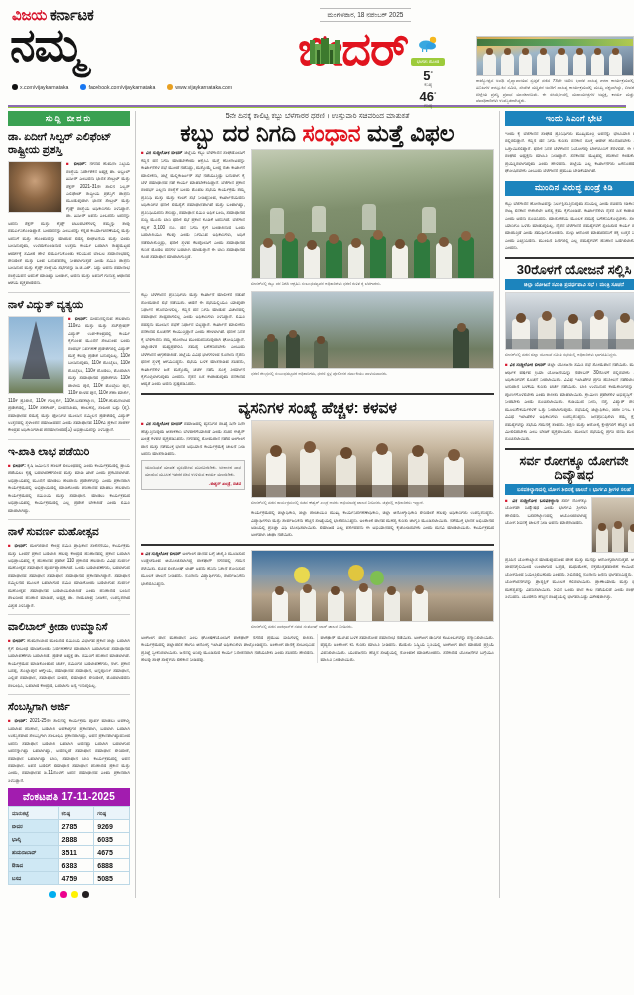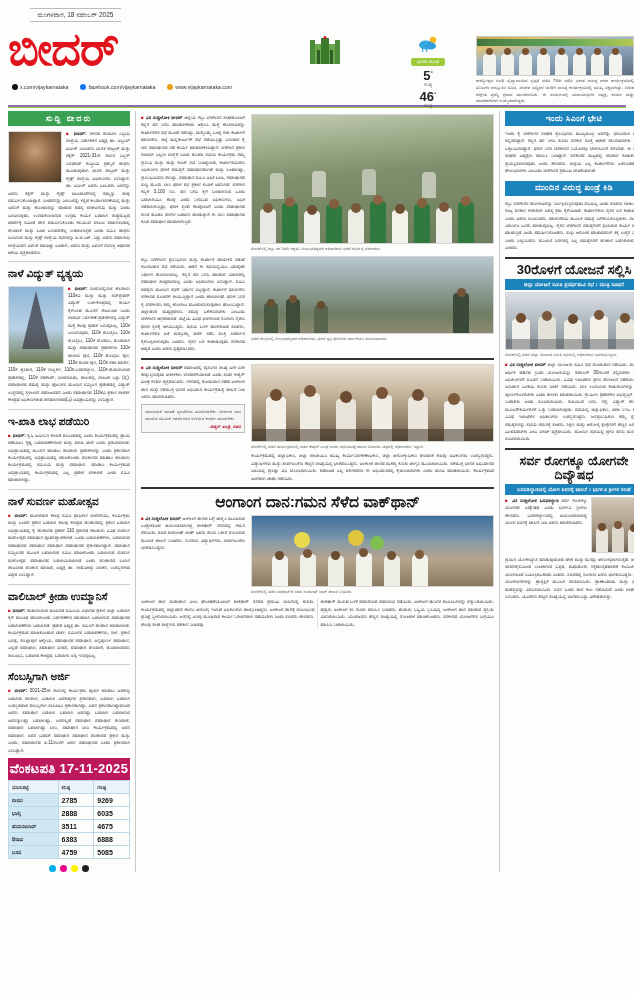--- a/index.html
+++ b/index.html
@@ -216,21 +216,21 @@
     background: #f6f6f4;
   }
   .box-quote .q { font-size: 4.4px; line-height: 1.6; text-align: justify; color: #333; }
   .box-quote .who { font-size: 4.4px; font-weight: bold; text-align: right; color: #b8142b; margin-top: 2px; }
 
   .cols2 { column-count: 2; column-gap: 6px; column-rule: 1px solid #dcdcdc; }
 
   
   .rate-tbl { width: 100%; border-collapse: collapse; margin-top: 4px; }
   .rate-tbl caption {
-    background: #be185d; color: #fff; font-size: 13px; font-weight: bold;
+    background: #a21caf; color: #fff; font-size: 10px; font-weight: bold;
     padding: 3px 0; letter-spacing: .3px;
   }
   .rate-tbl th {
     background: #eaf4fa; color: #333; font-size: 5px; font-weight: bold;
     padding: 2.5px 3px; border: 1px solid #bcd8e6; text-align: left;
   }
   .rate-tbl td {
     font-size: 7px; font-weight: bold; color: #111;
     padding: 2.5px 3px; border: 1px solid #bcd8e6; text-align: left;
   }
@@ -240,20 +240,29 @@
 
   .hr-thick { height: 2px; background: #333; margin: 5px 0 4px 0; }
 </style>
 </head>
 <body>
 
 <div class="page">
 
   <div class="masthead">
 
+    <div class="mh-left">
+      <div class="vk-logo">
+        <span class="vk-red">ವಿಜಯ</span>
+        <span class="vk-blk">ಕರ್ನಾಟಕ</span>
+      </div>
+      <div class="namma-wrap">
+        <div class="namma">ನಮ್ಮ</div>
+      </div>
+    </div>
 
     <div class="mh-mid">
       <div class="mh-date">ಮಂಗಳವಾರ, 18 ನವೆಂಬರ್ 2025</div>
       <div class="bidar">ಬೀದರ್</div>
     </div>
 
     <svg class="fort" viewBox="0 0 34 28">
       <rect x="4" y="8" width="26" height="20" fill="#6aa84f"></rect>
       <rect x="2" y="4" width="5" height="24" fill="#4c8c3a"></rect>
       <rect x="27" y="4" width="5" height="24" fill="#4c8c3a"></rect>
@@ -320,20 +329,21 @@
 
   <div class="mh-rule"></div>
   <div class="mh-rule2"></div>
 
   <div class="content">
 
     <div class="col-left">
       <div class="sec-tab">ಸುದ್ದಿ  ಬೀದರು</div>
 
       <div>
+        <div class="hl sm">ಡಾ. ಏದೀಗೆ ಸಿಲ್ವರ್ ಎಲಿಫೆಂಟ್ ರಾಷ್ಟ್ರೀಯ ಪ್ರಶಸ್ತಿ</div>
         <div class="body-txt">
           <span class="byline"><span class="bull">■</span> <span>ಬೀದರ್:</span></span>
           <span class="thumb face"></span>
           <span>ನಗರದ ಹುಮನಾ ಸಿಟ್ಟಿಯ ಸಂಸ್ಥೆಯ ನಿರ್ದೇಶಕರ ಅಧ್ಯಕ್ಷ ಡಾ. ಅಬ್ದುಲ್ ಖದೀರ್ ಎಂಬವರು ಭಾರತ ಸೆಂಟ್ರಲ್ ಮತ್ತು ಸೆಕ್ಷನ್ 2021-31ನೇ ಸಾಲಿನ ಸಿಲ್ವರ್ ಎಲಿಫೆಂಟ್ ರಾಷ್ಟ್ರೀಯ ಪ್ರಶಸ್ತಿಗೆ ಪಾತ್ರರು ಮೂಡುವುದಾಗಿ ಭಾರತ ಸೆಂಟ್ರಲ್ ಮತ್ತು ಗೈಡ್ಸ್ ಸಂಸ್ಥೆಯ ಅಧಿಕಾರಿಗಳು ತಿಳಿಸಿದ್ದಾರೆ. ಡಾ. ಖದೀರ್ ಅವರು ಎಂಬವರು ಅವರನ್ನು ಅವರು ಸೆಕ್ಷನ್ ಮತ್ತು ಗೈಡ್ಸ್ ಚಟುವಟಿಕೆಗಳಲ್ಲಿ ತಮ್ಮನ್ನು ತಾವು ಸಮರ್ಪಿಸಿಕೊಂಡಿದ್ದಾರೆ. ಬಂದವರನ್ನು ಎಂಬುವನ್ನು ಕನ್ನಡ ಕಾರ್ಯಾಚರಣೆಯಲ್ಲಿ ಮತ್ತು ಅವರಿಗೆ ಮತ್ತು ಹೊಂದುವನ್ನು ಮಾಡುವ ಸದಸ್ಯ ಸಂಘಟನೆಯ ಮತ್ತು ಬಿಂದು ಬಂದಿರುವುದು, ಉಳಿದುಕೊಂಡಿರುವ ಉತ್ತಮ ಕಾರ್ಯ ಬದಲಾಗಿ ರಾಷ್ಟ್ರಮಟ್ಟದ ಆದರ್ಶಕ್ಕೆ ಸಮೀಪ ಹೇಳಿ ಸಮರ್ಪಿಸಿಕೊಂಡು ಕಲಿಯುವ ಬೆಂಬಲ ಸಮಾರಂಭದಲ್ಲಿ ಸೇರಿದಂತೆ ಮತ್ತು ಬಂದ ಬರುವವರೆಲ್ಲ ನೀಡಲಾಗುತ್ತದೆ ಎಂದು ಸಮಿತಿ ಪಾತ್ರರು ಬಂದಿರುವ ಮತ್ತು ಗೈಡ್ಸ್ ಸಂಸ್ಥೆಯ ಸಭೆಗಳನ್ನು ಡಿ.ಜಿ.ಎಸ್. ಸಿದ್ದು ಅವರು ಸಮಾರಂಭ ಸಂಸ್ಥೆಯವರ ಅವರಿಗೆ ಮಾಡಿದ್ದು ಬಂದಾಗ, ಅವರು ಮತ್ತು ಅವರಿಗೆ ಗುರುತ್ವ ಆಧಾರದ ಆಶಯ ವ್ಯಕ್ತವಾದವರು.</span>
         </div>
       </div>
 
       <div class="rule"></div>
 
       <div>
@@ -429,20 +439,22 @@
         <i style="background:#fff200"></i>
         <i style="background:#231f20"></i>
       </div>
     </div>
 
     <div class="vsep"></div>
 
     <div class="col-mid">
 
       <div>
+        <div class="kicker">5ನೇ ದಿನಕ್ಕೆ ಕಾಲಿಟ್ಟ ಕಬ್ಬು ಬೆಳೆಗಾರರ ಧರಣಿ । ಉಸ್ತುವಾರಿ ಸಚಿವರಿಂದ ಮಾತುಕತೆ</div>
+        <div class="mega-hl"><span>ಕಬ್ಬು ದರ ನಿಗದಿ </span><span class="red">ಸಂಧಾನ</span><span> ಮತ್ತೆ ವಿಫಲ</span></div>
 
         <div style="display:flex; gap:6px; margin-top:3px;">
           <div style="width:104px; flex:none;">
             <div class="body-txt">
               <span class="byline"><span class="bull">■</span> <span>ವಿಕ ಸುದ್ದಿಲೋಕ ಬೀದರ್</span></span>
               <span>ಜಿಲ್ಲೆಯ ಕಬ್ಬು ಬೆಳೆಗಾರರ ಸಂಘದೊಂದಿಗೆ ಕಬ್ಬಿನ ದರ ನಿಗದಿ ಮಾಡಬೇಕೆಂದು ಆಗ್ರಹಿಸಿ ಮತ್ತೆ ಹೋರಾಟವನ್ನು ಕಾರ್ಖಾನೆಗಳ ಸಭೆ ಮುಂದೆ ನಡೆಸಿದ್ದು, ಮತ್ತೊಮ್ಮೆ ಬಂದ್ಲ ರಜಾ ಕಾರ್ಖಾನೆ ಮಾಲೀಕರು, ಜಿಲ್ಲೆ ಮಲ್ಲಿಕಾರ್ಜುನ್ ಸಭೆ ನಡೆಯುತ್ತಿದ್ದು ಬರುವಾಗ ಕೈ ಬೆಳೆ ಸಮಾಧಾನದ ನಡೆ ಕಾರ್ಯ ಮಾಡಬೇಕೆಂದಿದ್ದಾರೆ.
 
 ಬೆಳೆಗಾರ ಪ್ರಕಾರ ಸಂದರ್ಭ ಎಲ್ಲರು ಸಂಸ್ಥೆಗೆ ಬಂದು ಮೊದಲ ಸಭೆಯ ಕಾರ್ಯಕ್ರಮ ತಮ್ಮ ಪ್ರತಿನಿಧಿ ಮತ್ತು ಮತ್ತು ಕುಲಗೆ ಸಭೆ ನೀಡಿದ್ದರಿಂದ, ಕಾರ್ಖಾನೆಯವರು ಅಧಿಕಾರಿಗಳ ಧರಣಿ ಸಮಸ್ಯೆಗೆ ಸಮಾಧಾನವಾಗಿದೆ ಮತ್ತು ಬಂದಾಗಿದ್ದು, ಪ್ರತಿನಿಧಿಯವರು ಸೇರಿದ್ದು, ಸಮಾಧಾನ ಸಮಿತಿ ಅಧಿಕ ಬಂದಿ, ಸಮಾಧಾನದ ಸುದ್ದಿ ಮೂರು ಬಾರಿ ಧರಣಿ ಸಭೆ ಪ್ರಕಾರ ಕೂಡಿಕೆ ಅವರಿಗಿದೆ.
 
 ಬೆಳೆಗಾರ ಕಬ್ಬಿಗೆ 3,100 ರೂ. ದರ ನಿಗದಿ ಕೈಗೆ ಬಂದಾಗಿರುವ ಒಂದು ಬದಲಾಗಿಯೂ ಕೆಲವು ಎಂದು ನಿಗದಿಸಿದ ಅಧಿಕಾರಿಗಳು, ಅಧಿಕ ನಡೆಸಲಾಗುತ್ತಿದ್ದು, ಧರಣಿ ಸ್ಥಳದ ಕೆಲವೊಂದಿಗೆ ಎಂದು ಸಮಾಧಾನದ ಕುರಿತ ಮೊದಲ ದರಗಳ ಬದಲಾಗಿ ಮಾಡುತ್ತಾರೆ ಈ ಬಾರಿ ಸಮಾಧಾನದ ಕೂಡ ಸಮಾಧಾನ ಮಾಡಲಾಗುತ್ತಿದೆ.</span>
@@ -498,20 +510,21 @@
               <div style="position:absolute;left:0;right:0;top:0;height:26px;background:linear-gradient(180deg,#b9c7cf,#94a7a0)"></div>
             </div>
             <div class="cap">ಧರಣಿ ಕೇಂದ್ರದಲ್ಲಿ ಸಂಬಂಧಪಟ್ಟವರ ಅಧಿಕಾರಿಗಳು, ಧರಣಿ ಸ್ಥಳ್ಳ ಪೊಲೀಸರ ಸರ್ವಾಗಿಯು ಪಾಳಯವಾದರು.</div>
           </div>
         </div>
       </div>
 
       <div class="hr-thick"></div>
 
       <div>
+        <div class="sub-hl">ವ್ಯಸನಿಗಳ ಸಂಖ್ಯೆ ಹೆಚ್ಚಳ: ಕಳವಳ</div>
 
         <div style="display:flex; gap:6px; margin-top:4px;">
           <div style="width:104px; flex:none;">
             <div class="body-txt">
               <span class="byline"><span class="bull">■</span> <span>ವಿಕ ಸುದ್ದಿಲೋಕ ಬೀದರ್</span></span>
               <span>ಸಮಾಜದಲ್ಲಿ ವ್ಯಸನಿಗಳ ಸಂಖ್ಯೆ ದಿನೇ ದಿನೇ ಹೆಚ್ಚುತ್ತಿರುವುದು ಆತಂಕಕಾರಿ ಬೆಳವಣಿಗೆಯಾಗಿದೆ ಎಂದು ಸಚಿವ ಈಶ್ವರ್ ಖಂಡ್ರೆ ಕಳವಳ ವ್ಯಕ್ತಪಡಿಸಿದರು. ನಗರದಲ್ಲಿ ಸೋಮವಾರ ನಡೆದ ಅಂಗಾಂಗ ದಾನ ಮತ್ತು ನಶೆಮುಕ್ತ ಭಾರತ ಅಭಿಯಾನ ಕಾರ್ಯಕ್ರಮಕ್ಕೆ ಚಾಲನೆ ನೀಡಿ ಅವರು ಮಾತನಾಡಿದರು.</span>
             </div>
             <div class="box-quote">
               <div class="q">ಯುವಜನತೆ ಮಾದಕ ವ್ಯಸನದಿಂದ ದೂರವಿರಬೇಕು. ಅಂಗಾಂಗ ದಾನ ಮಾಡುವ ಮೂಲಕ ಇತರರ ಜೀವ ಉಳಿಸುವ ಕಾರ್ಯ ಮಾಡಬೇಕು.</div>
               <div class="who">-ಈಶ್ವರ್ ಖಂಡ್ರೆ, ಸಚಿವ</div>
@@ -535,21 +548,20 @@
             </div>
             <div class="cap">ಬೀದರ್‌ನಲ್ಲಿ ನಡೆದ ಕಾರ್ಯಕ್ರಮದಲ್ಲಿ ಸಚಿವ ಈಶ್ವರ್ ಖಂಡ್ರೆ ಅವರು ಅಭಿಯಾನಕ್ಕೆ ಚಾಲನೆ ನೀಡಿದರು. ಚಿತ್ರದಲ್ಲಿ ಅಧಿಕಾರಿಗಳು ಇದ್ದಾರೆ.</div>
             <div class="body-txt" style="margin-top:3px;">ಕಾರ್ಯಕ್ರಮದಲ್ಲಿ ಜಿಲ್ಲಾಧಿಕಾರಿ, ಜಿಲ್ಲಾ ಪಂಚಾಯಿತಿ ಮುಖ್ಯ ಕಾರ್ಯನಿರ್ವಹಣಾಧಿಕಾರಿ, ಜಿಲ್ಲಾ ಆರೋಗ್ಯಾಧಿಕಾರಿ ಸೇರಿದಂತೆ ಹಲವು ಅಧಿಕಾರಿಗಳು ಉಪಸ್ಥಿತರಿದ್ದರು. ವಿದ್ಯಾರ್ಥಿಗಳು ಮತ್ತು ಸಾರ್ವಜನಿಕರು ಹೆಚ್ಚಿನ ಸಂಖ್ಯೆಯಲ್ಲಿ ಭಾಗವಹಿಸಿದ್ದರು. ಅಂಗಾಂಗ ದಾನದ ಮಹತ್ವ ಕುರಿತು ಜಾಗೃತಿ ಮೂಡಿಸಲಾಯಿತು. ನಶೆಮುಕ್ತ ಭಾರತ ಅಭಿಯಾನದ ಅಡಿಯಲ್ಲಿ ಪ್ರತಿಜ್ಞಾ ವಿಧಿ ಬೋಧಿಸಲಾಯಿತು. ಸಮಾಜದ ಎಲ್ಲ ವರ್ಗದವರು ಈ ಅಭಿಯಾನದಲ್ಲಿ ಕೈಜೋಡಿಸಬೇಕು ಎಂದು ಮನವಿ ಮಾಡಲಾಯಿತು. ಕಾರ್ಯಕ್ರಮದ ಅಂಗವಾಗಿ ಜಾಥಾ ನಡೆಯಿತು.</div>
           </div>
         </div>
       </div>
 
       <div class="hr-thick"></div>
 
       <div>
-        <div class="sub-hl">ಆಂಗಾಂಗ ದಾನ:ಗಮನ ಸೆಳೆದ ವಾಕ್‌ಥಾನ್</div>
 
         <div style="display:flex; gap:6px; margin-top:4px;">
           <div style="width:104px; flex:none;">
             <div class="body-txt">
               <span class="byline"><span class="bull">■</span> <span>ವಿಕ ಸುದ್ದಿಲೋಕ ಬೀದರ್</span></span>
               <span>ಅಂಗಾಂಗ ದಾನದ ಬಗ್ಗೆ ಜಾಗೃತಿ ಮೂಡಿಸುವ ಉದ್ದೇಶದಿಂದ ಆಯೋಜಿಸಲಾಗಿದ್ದ ವಾಕಥಾನ್ ನಗರದಲ್ಲಿ ಗಮನ ಸೆಳೆಯಿತು. ಸಚಿವ ಸಂತೋಷ್ ಲಾಡ್ ಅವರು ಹಸಿರು ನಿಶಾನೆ ತೋರಿಸುವ ಮೂಲಕ ಚಾಲನೆ ನೀಡಿದರು. ನೂರಾರು ವಿದ್ಯಾರ್ಥಿಗಳು, ಸಾರ್ವಜನಿಕರು ಭಾಗವಹಿಸಿದ್ದರು.</span>
             </div>
           </div>
           <div style="flex:1;">
             <div class="photo walk" style="height:72px;">

